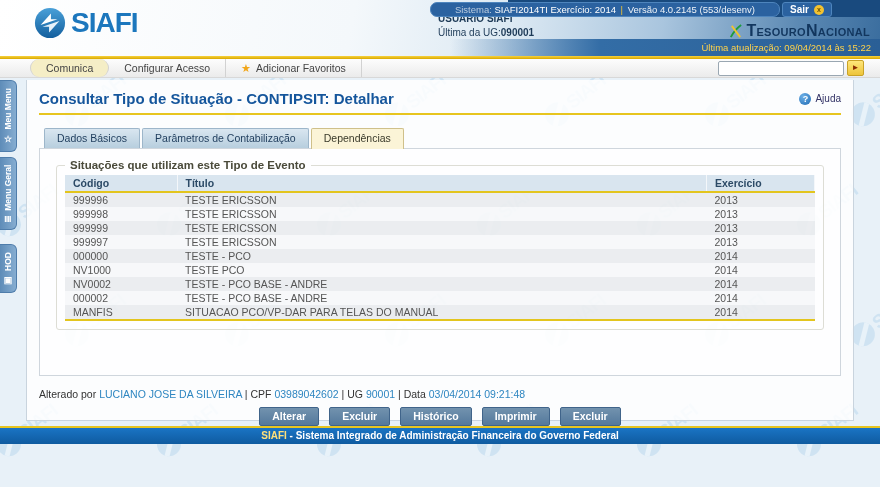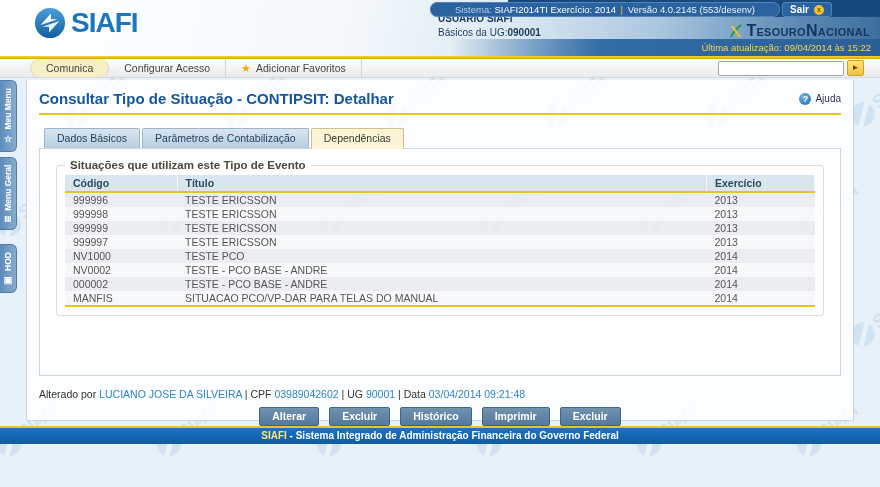--- a/index.html
+++ b/index.html
@@ -213,21 +213,21 @@
           </defs>
         <circle cx="17" cy="17" r="16" fill="url(#lg)"></circle>
         <path d="M7 19 L18 7 L18 13 L25 13 Z" fill="#ffffff"></path>
         <path d="M27 15 L16 27 L16 21 L9 21 Z" fill="#e8f2fa"></path>
       </svg>
       <span class="logo-text">SIAFI</span>
     </div>
 
     <div class="user-block">
       <div class="user-line1">USUARIO SIAFI</div>
-      <div><span>Básicos da UG:</span><span class="ug-value">090001</span></div>
+      <div><span>Última da UG:</span><span class="ug-value">090001</span></div>
     </div>
 
     <div class="sys-pill">
       <span class="sys-label">Sistema:</span>
       <span class="sys-value">SIAFI2014TI Exercício: 2014</span>
       <span class="sys-sep">|</span>
       <span class="sys-version">Versão 4.0.2145 (553/desenv)</span>
     </div>
 
     <div class="sair-btn">
@@ -331,20 +331,25 @@
               </tr>
             <tr>
                 <td>999999</td>
                 <td>TESTE ERICSSON</td>
                 <td>2013</td>
               </tr>
             <tr>
                 <td>999997</td>
                 <td>TESTE ERICSSON</td>
                 <td>2013</td>
+              </tr>
+            <tr>
+                <td>000000</td>
+                <td>TESTE - PCO</td>
+                <td>2014</td>
               </tr>
             <tr>
                 <td>NV1000</td>
                 <td>TESTE PCO</td>
                 <td>2014</td>
               </tr>
             <tr>
                 <td>NV0002</td>
                 <td>TESTE - PCO BASE - ANDRE</td>
                 <td>2014</td>

